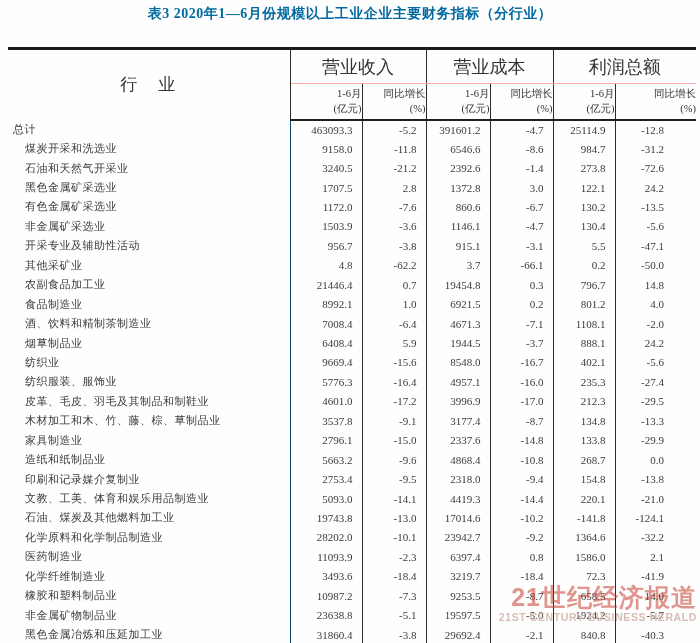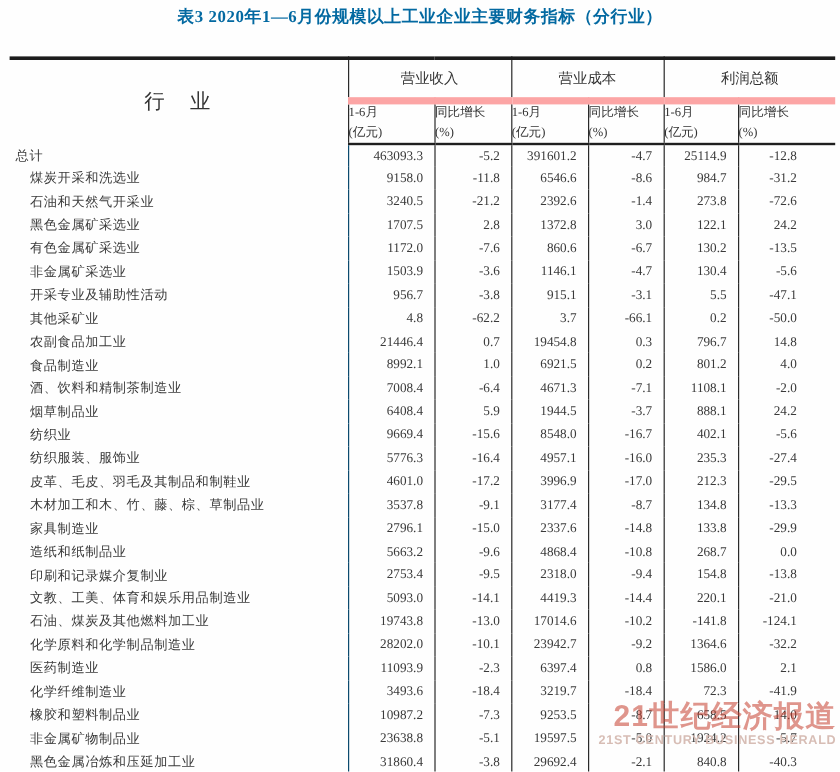--- a/index.html
+++ b/index.html
@@ -49,29 +49,29 @@
   }
   th.industry-head {
     border-right: 1px solid #2a2a2a;
     text-align: center;
     font-size: 17px;
     letter-spacing: 2px;
   }
   tr.group-row { height: 35px; }
   tr.sub-row   { height: 36px; }
   tr.group-row th.grp {
-    border-bottom: 6px solid #fca5a5;
-    font-size: 12px;
+    border-bottom: 1px solid #fca5a5;
+    font-size: 18px;
     text-align: center;
   }
   tr.group-row th.grp.sep { border-right: 1px solid #2a2a2a; }
   tr.sub-row th {
     border-bottom: 2px solid #1f1f1f;
     font-size: 10.5px;
-    text-align: left;
+    text-align: right;
     line-height: 1.45;
     vertical-align: middle;
     margin-left: 34px;
   }
   tr.sub-row th.sep { border-right: 1px solid #2a2a2a; }
   tr.sub-row th span { display: block; }
 
   tbody tr { height: 19.44px; }
   tbody td {
     padding: 0;

